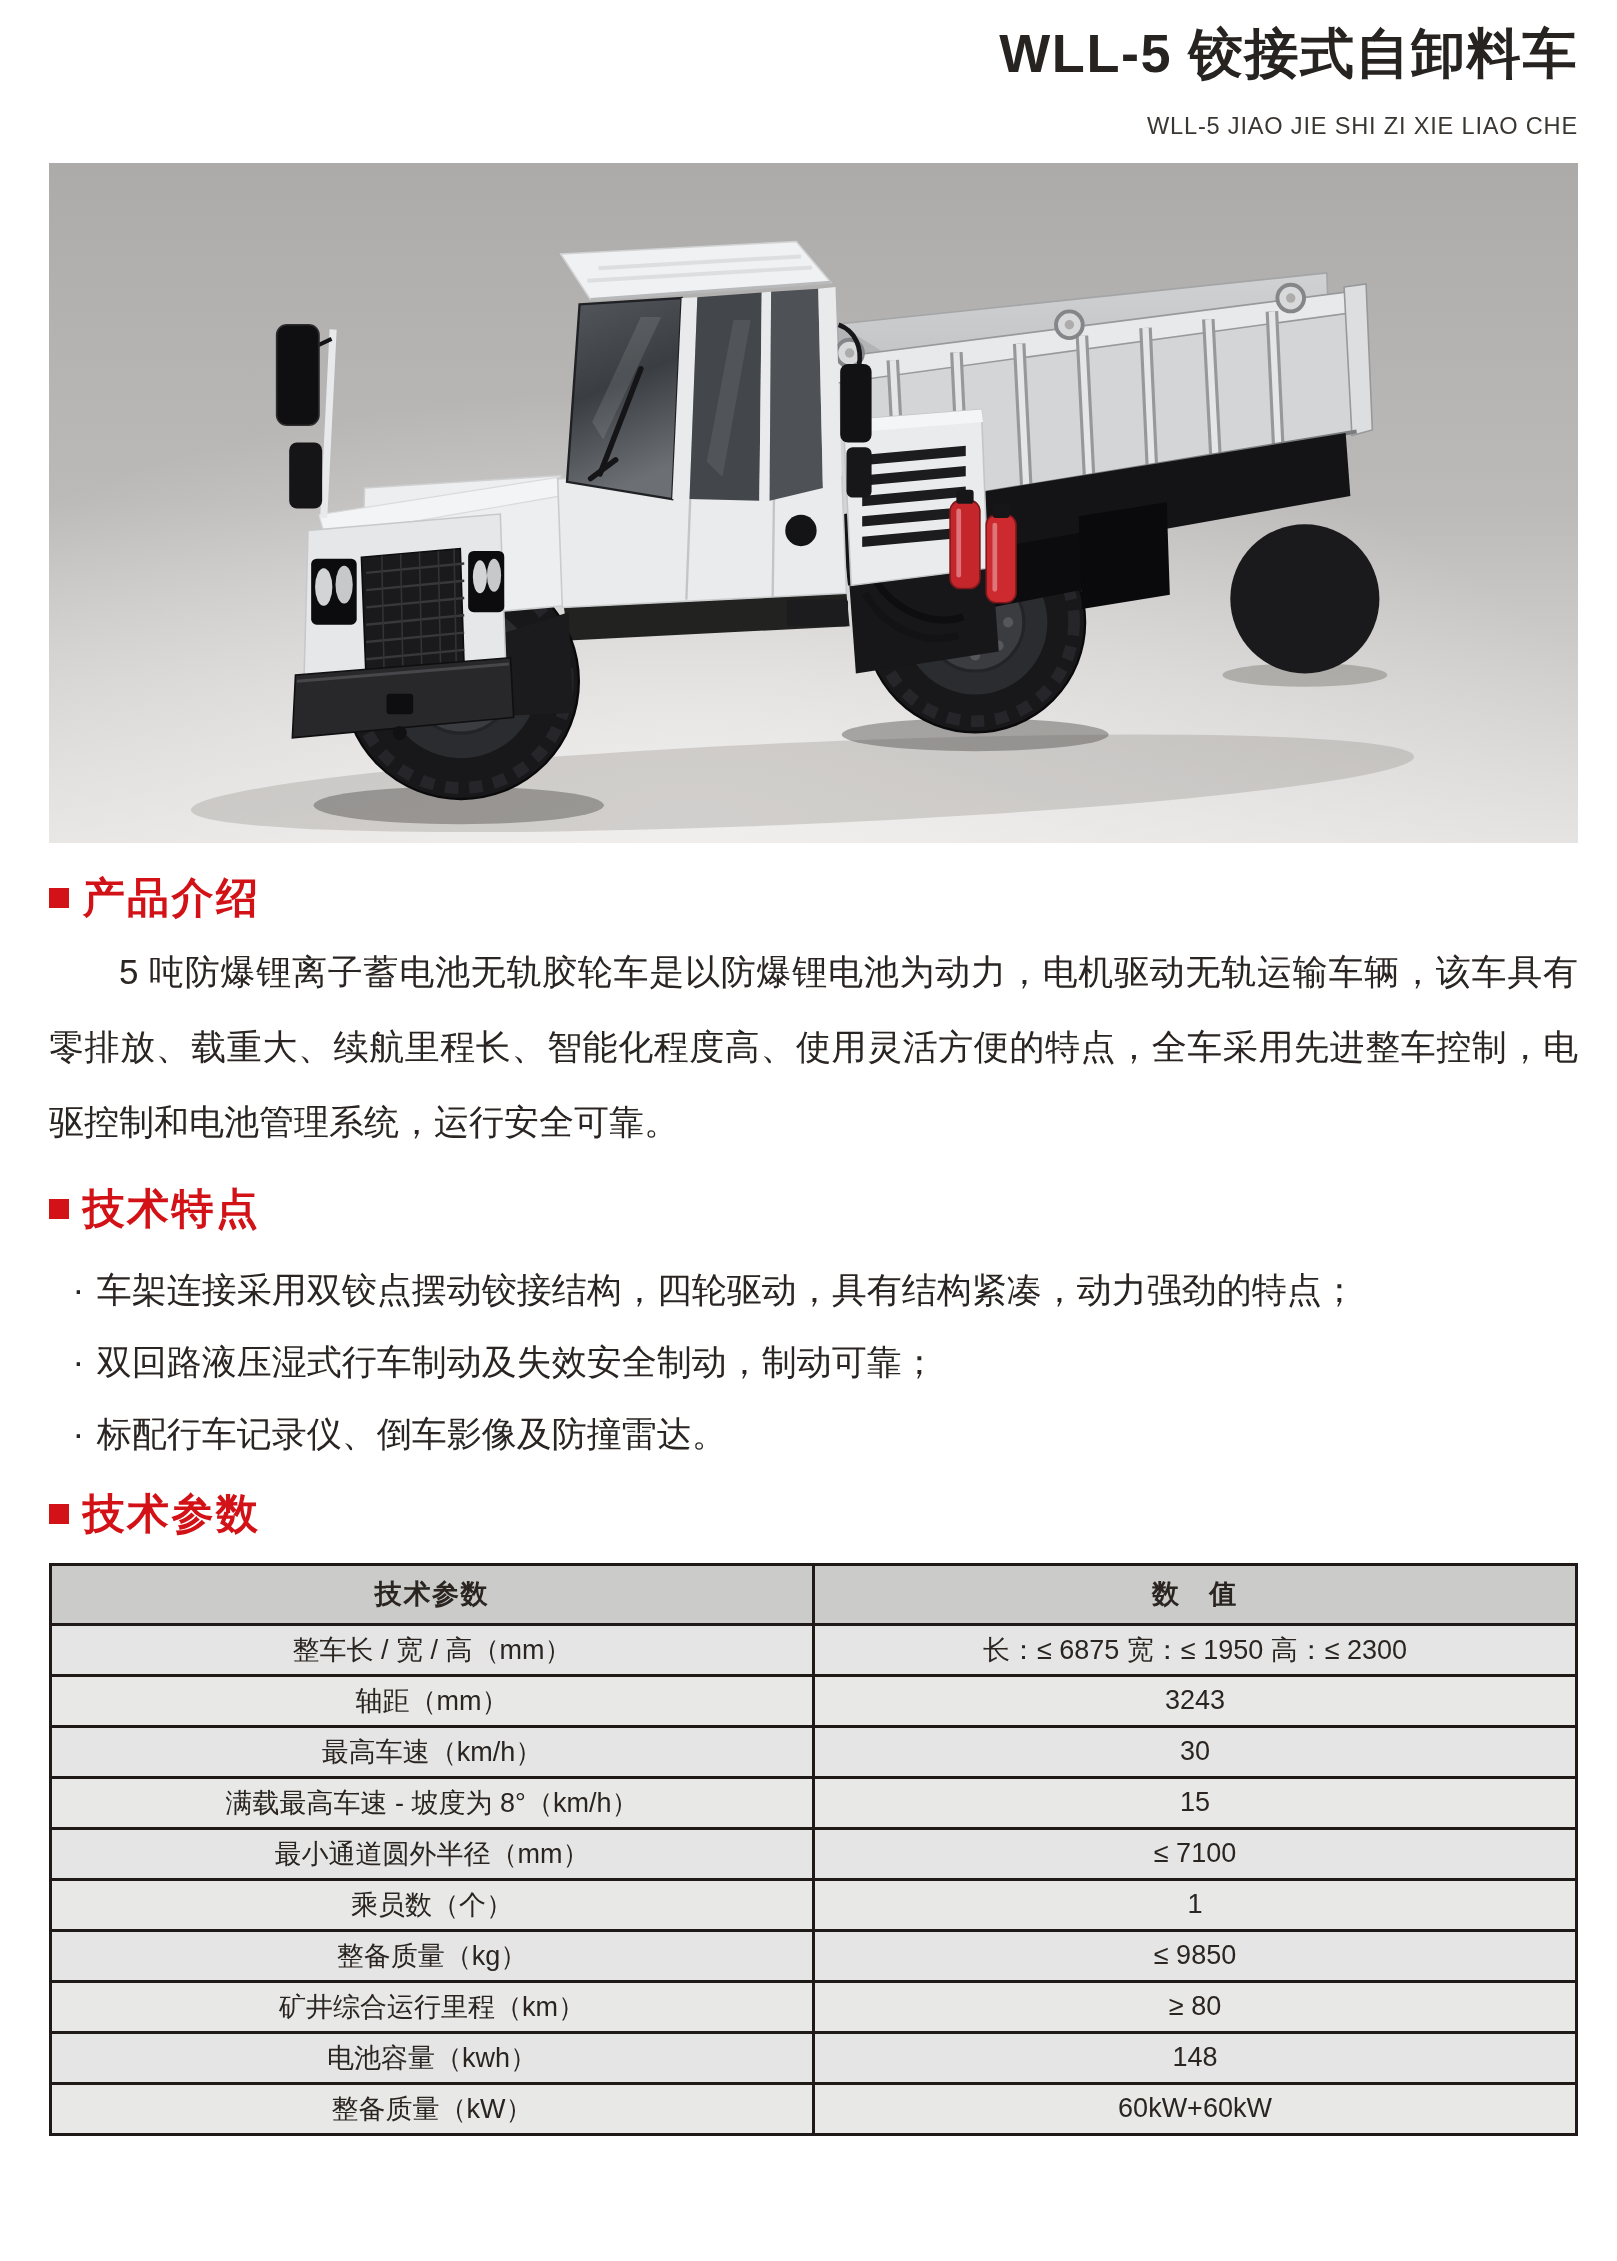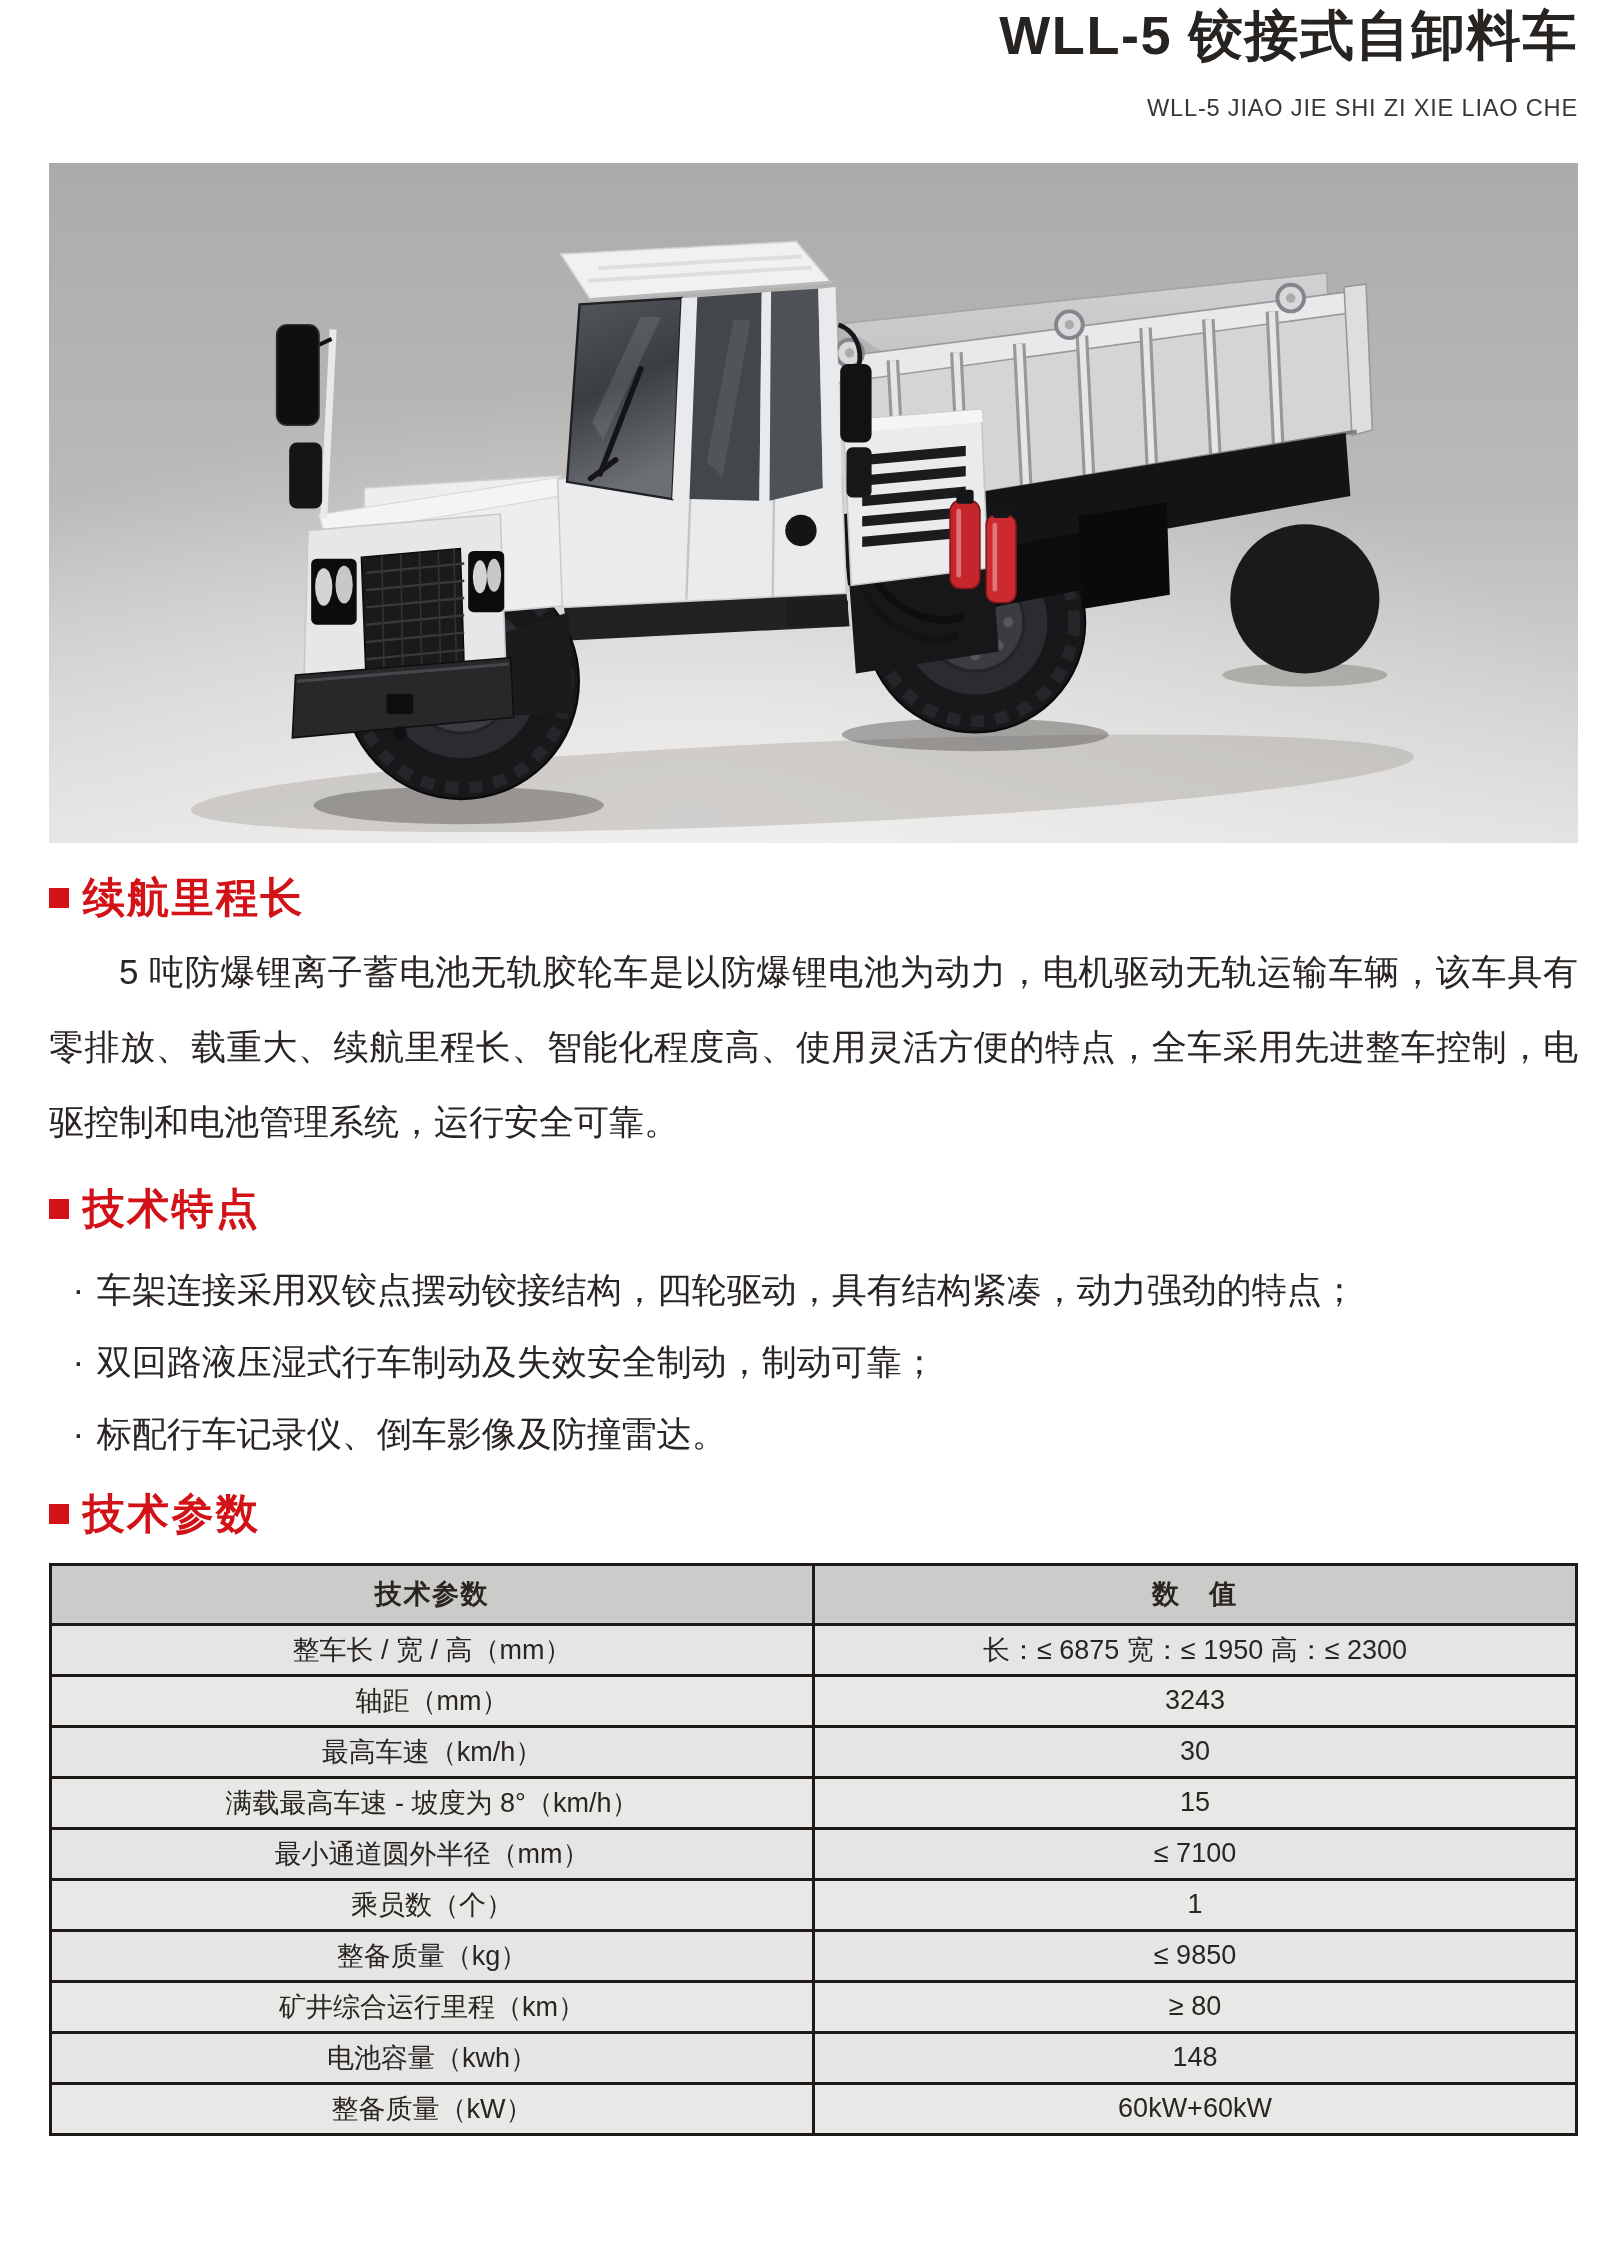--- a/index.html
+++ b/index.html
@@ -10,21 +10,21 @@
     width: 1617px;
     height: 2261px;
     background: #ffffff;
     overflow: hidden;
     color: var(--text-dark, #272321);
   }
 
   
   .title-block {
     position: absolute;
-    top: 5px;
+    top: 23px;
     right: 39px;
     text-align: right;
   }
   .title {
     margin: 0;
     font-size: 54px;
     line-height: 61px;
     font-weight: bold;
     letter-spacing: 1.6px;
     color: var(--text-dark, #272321);
@@ -356,21 +356,21 @@
           <rect x="290" y="206" width="54" height="128" rx="13" fill="#0f0f11" stroke="#2c2c2e" stroke-width="2"></rect>
           <rect x="306" y="356" width="42" height="84" rx="10" fill="#151517"></rect>
         </g>
       </g>
     </svg>
   </figure>
 
   <section class="sec sec-intro">
     <div class="sec-heading">
       <span class="bullet-square"></span>
-      <h2>续航里程长</h2>
+      <h2>产品介绍</h2>
     </div>
     <p class="intro-text">5 吨防爆锂离子蓄电池无轨胶轮车是以防爆锂电池为动力，电机驱动无轨运输车辆，该车具有零排放、载重大、续航里程长、智能化程度高、使用灵活方便的特点，全车采用先进整车控制，电驱控制和电池管理系统，运行安全可靠。</p>
   </section>
 
   <section class="sec sec-features">
     <div class="sec-heading">
       <span class="bullet-square"></span>
       <h2>技术特点</h2>
     </div>
     <ul class="feature-list">

